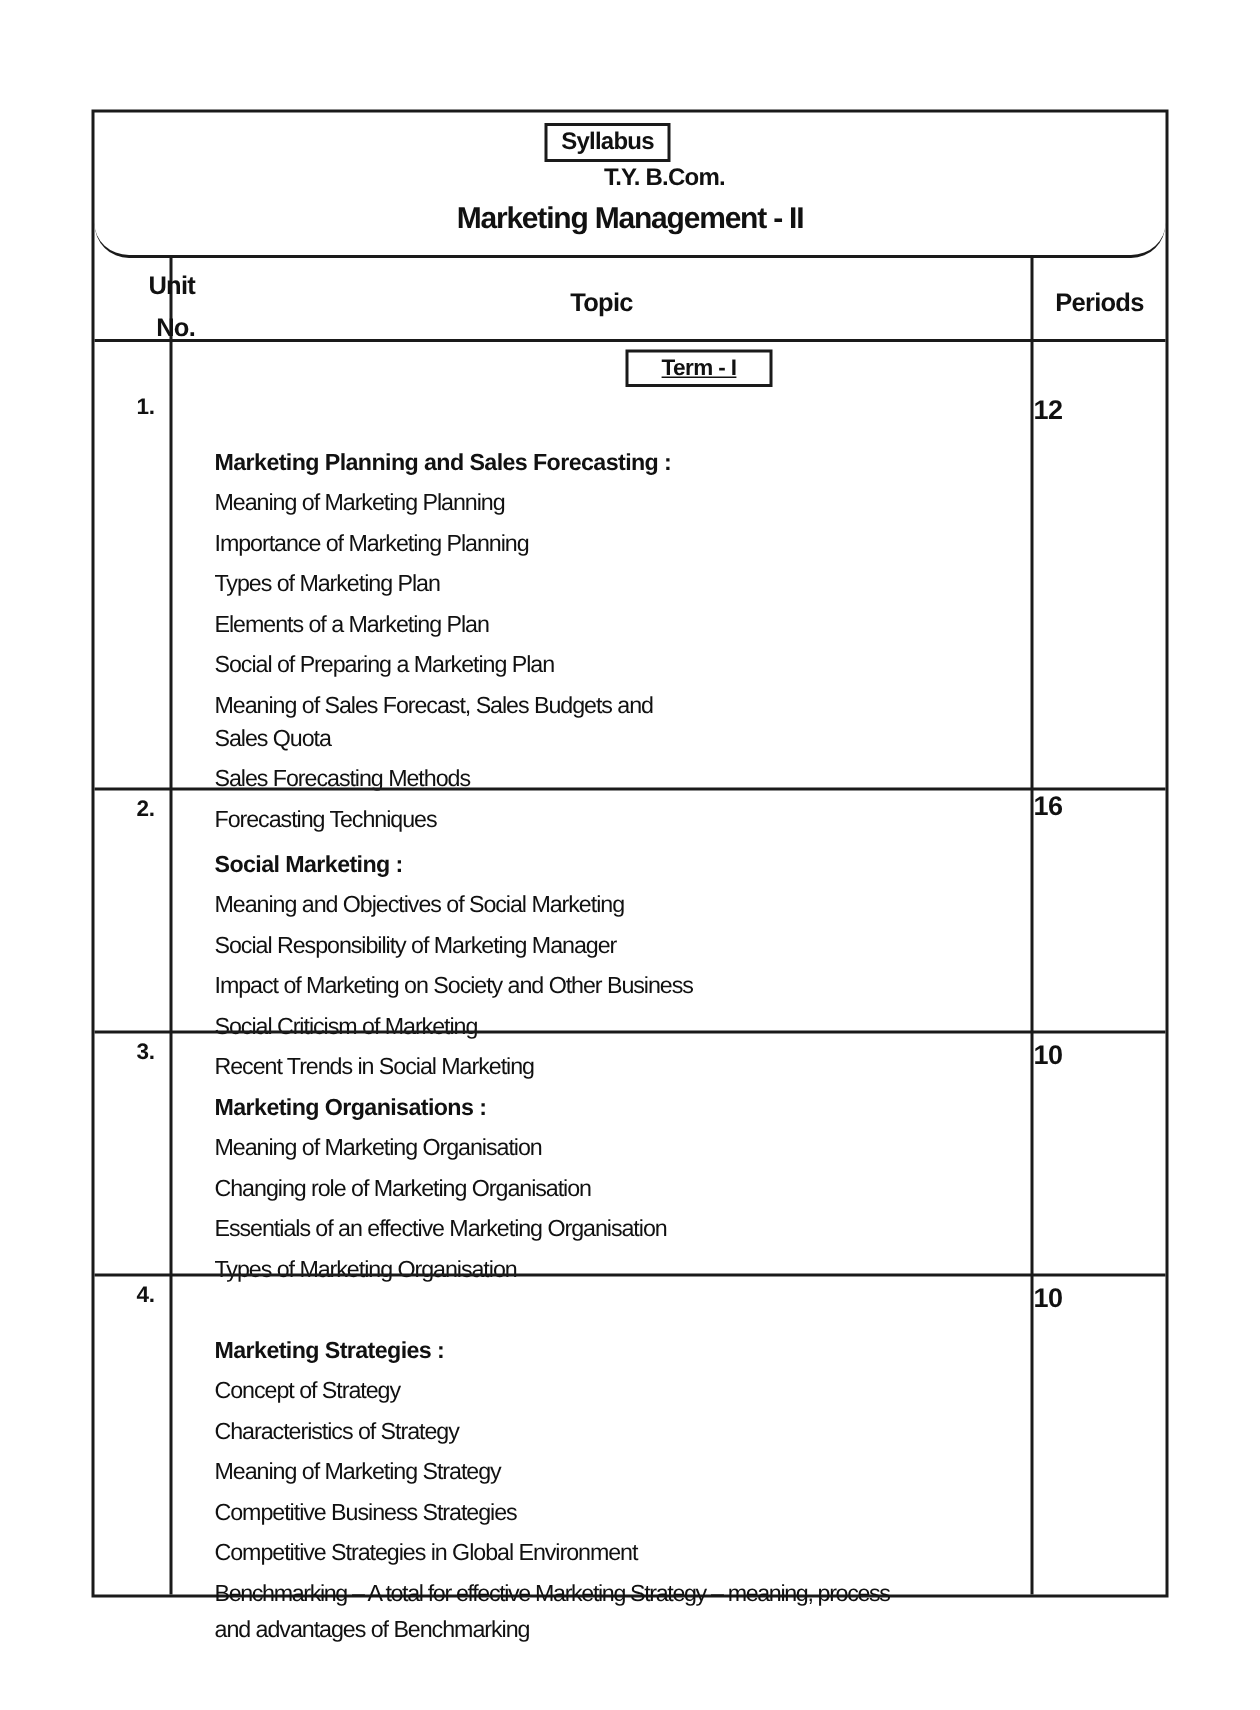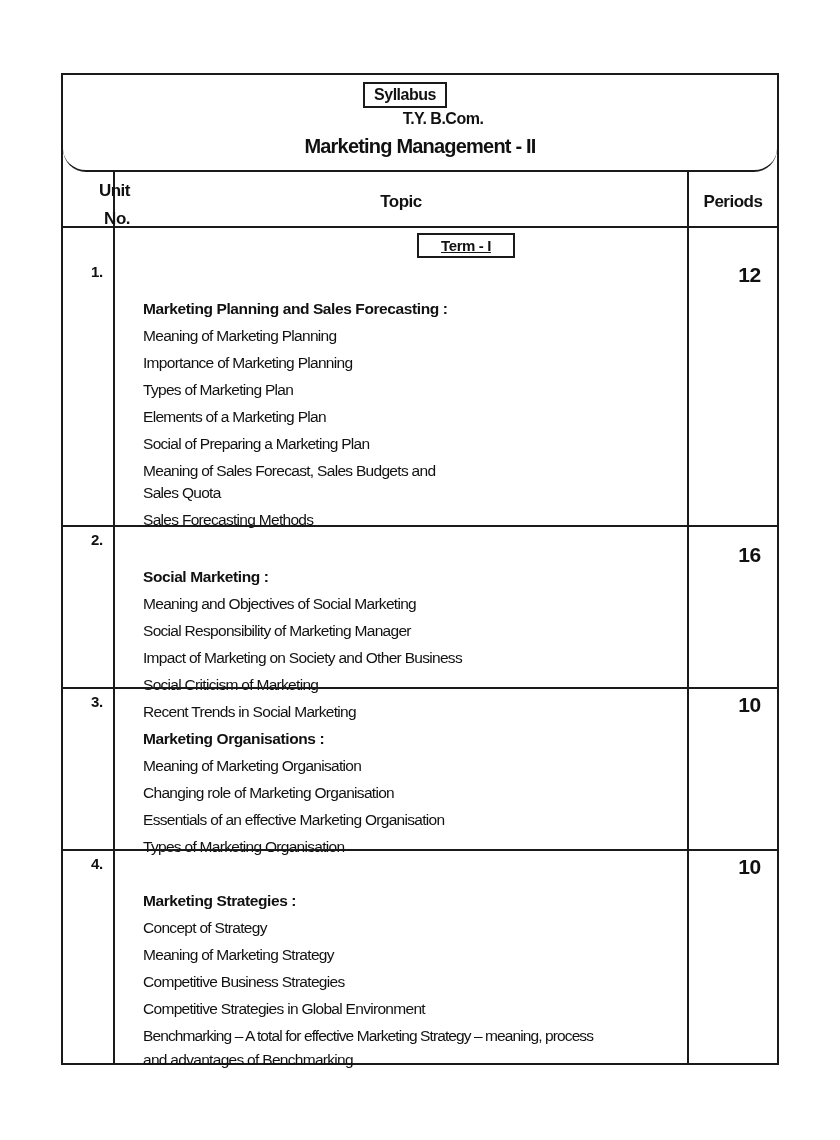--- a/index.html
+++ b/index.html
@@ -40,22 +40,22 @@
       position: absolute; left: 315px; top: 158px; width: 98px; height: 25px;
       border: 2px solid #1a1a1a; box-sizing: border-box; text-align: center;
       font-weight: bold; font-size: 15px; line-height: 21px; text-decoration: underline; letter-spacing: -0.4px; margin-left: 39px;
     }
     .unit { position: absolute; left: 0; right: 0; }
     .unit-no {
       position: absolute; left: 0; width: 50px; text-align: right; padding-right: 10px;
       box-sizing: border-box; font-weight: bold; font-size: 15px; letter-spacing: -0.3px;
     }
     .unit-periods {
-      position: absolute; left: 626px; width: 72px; text-align: right;
-      font-weight: bold; font-size: 21px; letter-spacing: -0.3px;
+      position: absolute; left: 626px; width: 72px; text-align: left;
+      font-weight: bold; font-size: 18px; letter-spacing: -0.3px;
     }
     .topics { position: absolute; left: 80px; width: 560px; margin-top: 36px; }
     .topic-line { font-size: 15.5px; line-height: 27px; letter-spacing: -0.7px; white-space: nowrap; }
     .topic-line.head { font-weight: bold; letter-spacing: -0.4px; }
   </style>
 </head>
 <body>
 
 <div class="sheet">
 
@@ -84,27 +84,28 @@
     <div class="topics" style="top:0;">
       <div class="topic-line head">Marketing Planning and Sales Forecasting :</div>
       <div class="topic-line">Meaning of Marketing Planning</div>
       <div class="topic-line">Importance of Marketing Planning</div>
       <div class="topic-line">Types of Marketing Plan</div>
       <div class="topic-line">Elements of a Marketing Plan</div>
       <div class="topic-line">Social of Preparing a Marketing Plan</div>
       <div class="topic-line" style="line-height:23px;padding-top:2px;">Meaning of Sales Forecast, Sales Budgets and</div>
       <div class="topic-line" style="line-height:21px;padding-bottom:3px;">Sales Quota</div>
       <div class="topic-line">Sales Forecasting Methods</div>
+      <div class="topic-line">Forecasting Techniques</div>
     </div>
   </div>
   <div class="hline" style="top:450px;"></div>
 
   <div class="unit" style="top:452px;">
     <div class="unit-no" style="top:4px;">2.</div>
-    <div class="unit-periods" style="top:16px;">16</div>
+    <div class="unit-periods" style="top:0;">16</div>
     <div class="topics" style="top:0;">
       <div class="topic-line head">Social Marketing :</div>
       <div class="topic-line">Meaning and Objectives of Social Marketing</div>
       <div class="topic-line">Social Responsibility of Marketing Manager</div>
       <div class="topic-line">Impact of Marketing on Society and Other Business</div>
       <div class="topic-line">Social Criticism of Marketing</div>
       <div class="topic-line">Recent Trends in Social Marketing</div>
     </div>
   </div>
   <div class="hline" style="top:612px;"></div>
@@ -121,20 +122,21 @@
     </div>
   </div>
   <div class="hline" style="top:774px;"></div>
 
   <div class="unit" style="top:776px;">
     <div class="unit-no" style="top:4px;">4.</div>
     <div class="unit-periods" style="top:4px;">10</div>
     <div class="topics" style="top:0;">
       <div class="topic-line head">Marketing Strategies :</div>
       <div class="topic-line">Concept of Strategy</div>
+      <div class="topic-line">Characteristics of Strategy</div>
       <div class="topic-line">Meaning of Marketing Strategy</div>
       <div class="topic-line">Competitive Business Strategies</div>
       <div class="topic-line">Competitive Strategies in Global Environment</div>
       <div class="topic-line" style="letter-spacing:-0.9px;">Benchmarking – A total for effective Marketing Strategy – meaning, process</div>
       <div class="topic-line" style="line-height:21px;">and advantages of Benchmarking</div>
     </div>
   </div>
 
 </div>
 

